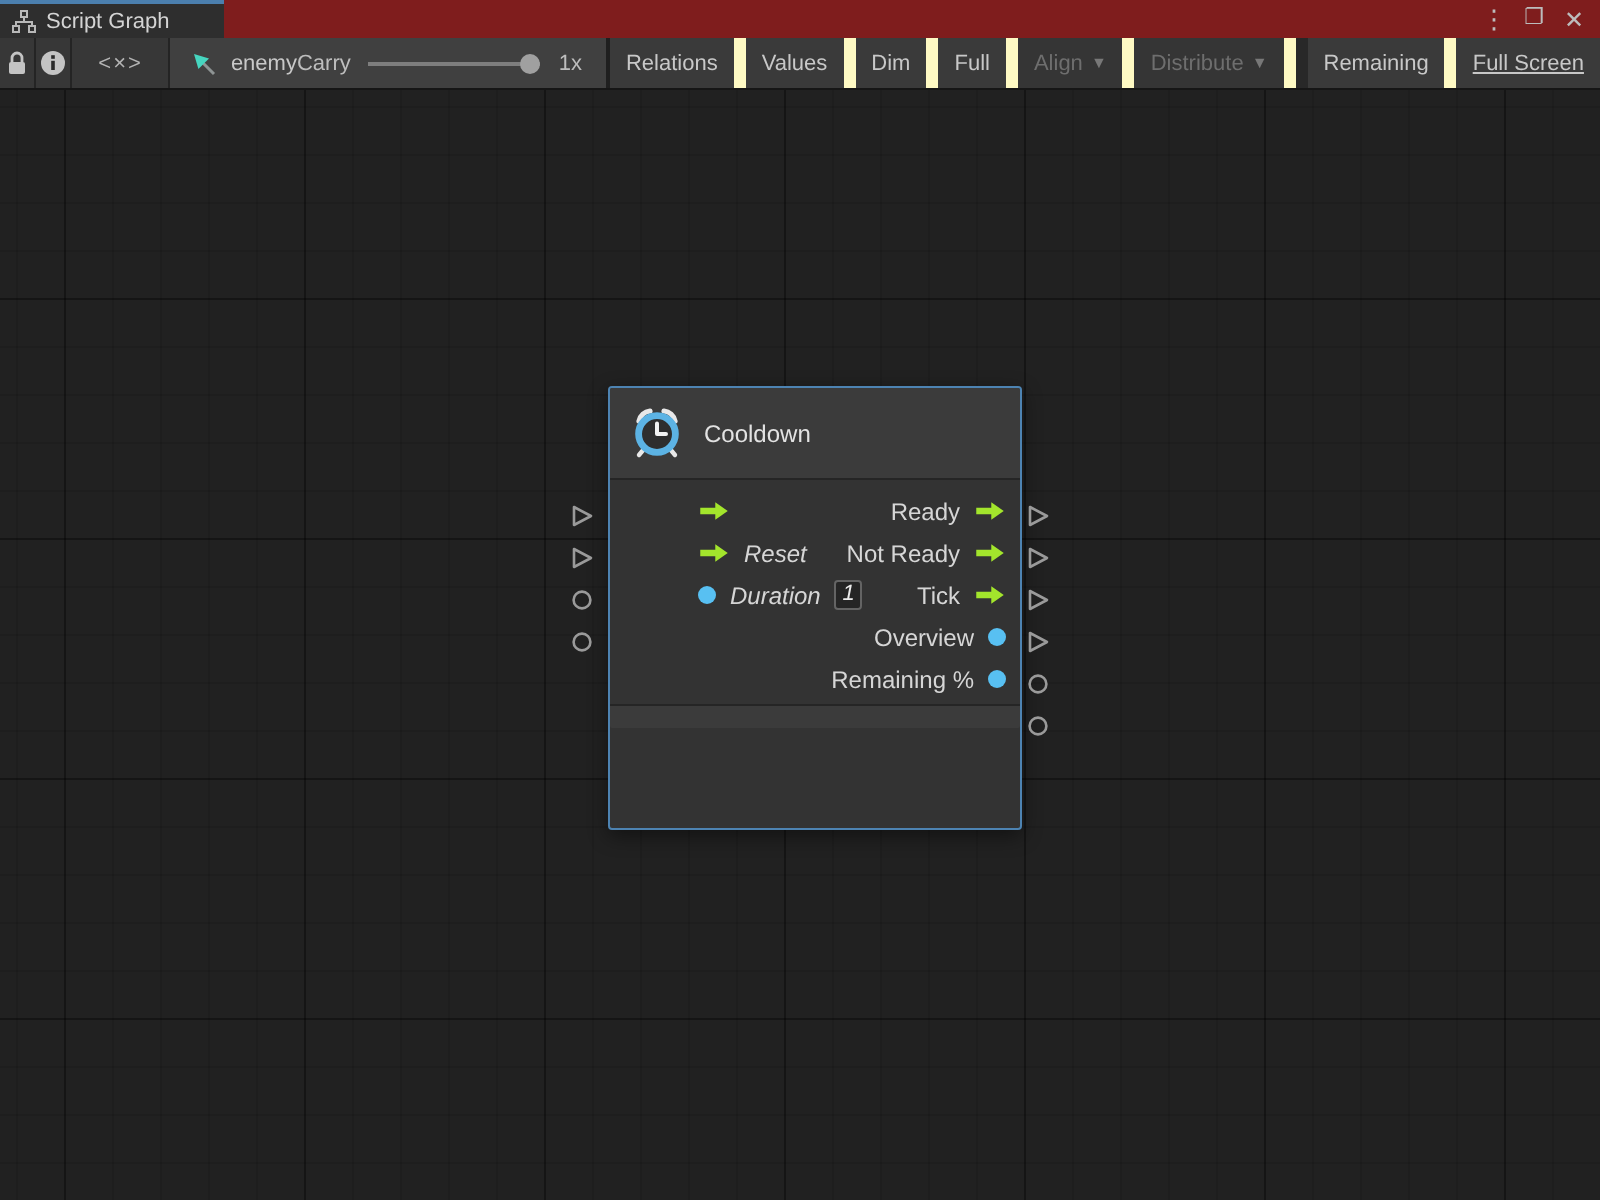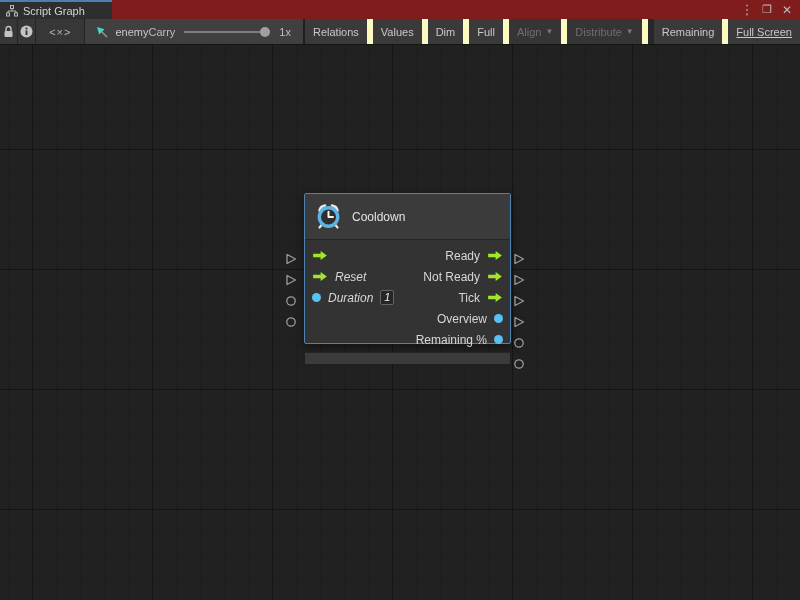--- a/index.html
+++ b/index.html
@@ -44,24 +44,24 @@
     background-image:
       linear-gradient(to right, rgba(0,0,0,0.30) 1px, transparent 1px),
       linear-gradient(to bottom, rgba(0,0,0,0.30) 1px, transparent 1px),
       linear-gradient(to right, rgba(0,0,0,0.10) 1px, transparent 1px),
       linear-gradient(to bottom, rgba(0,0,0,0.10) 1px, transparent 1px);
     background-size: 120px 120px, 120px 120px, 24px 24px, 24px 24px;
     background-position: 32px 0, 0 104px, 8px 0, 0 8px;
   }
 
   
-  .node { position: absolute; left: 304px; top: 148px; width: 207px; height: 151px; background: #333333; border: 1px solid var(--selection, #4d83b2); border-radius: 2px; box-shadow: 0 3px 10px rgba(0,0,0,0.45); }
+  .node { position: absolute; left: 304px; top: 148px; width: 207px; height: 222px; background: #333333; border: 1px solid var(--selection, #4d83b2); border-radius: 2px; box-shadow: 0 3px 10px rgba(0,0,0,0.45); }
   .node-header { height: 46px; background: #3b3b3b; border-bottom: 1px solid #252525; display: flex; align-items: center; padding: 0 10px; border-radius: 1px 1px 0 0; }
   .node-title { margin-left: 10px; font-size: 12px; color: #e2e2e2; }
-  .node-body { padding-top: 5px; }
+  .node-body { padding-top: 5px; padding-left: 37px; }
   .node-row { height: 21px; display: flex; align-items: center; padding: 0 7px; }
   .cell-left { display: flex; align-items: center; gap: 7px; font-style: italic; }
   .cell-right { display: flex; align-items: center; gap: 7px; margin-left: auto; }
   .port-label { font-size: 12px; color: #d6d6d6; white-space: nowrap; }
   .dot { width: 9px; height: 9px; border-radius: 50%; }
   .dot-value { background: var(--value-port, #58c0f2); }
   .dot-boolean { background: var(--boolean-port, #b57ae0); }
   .arrow-svg { display: block; }
   .value-box { min-width: 14px; height: 15px; padding: 0 2px; background: #252525; border: 1px solid #646464; border-radius: 2px; color: #ececec; font-size: 11px; line-height: 13px; text-align: center; }
   .checkbox { width: 13px; height: 13px; background: #252525; border: 1px solid #646464; border-radius: 2px; }

